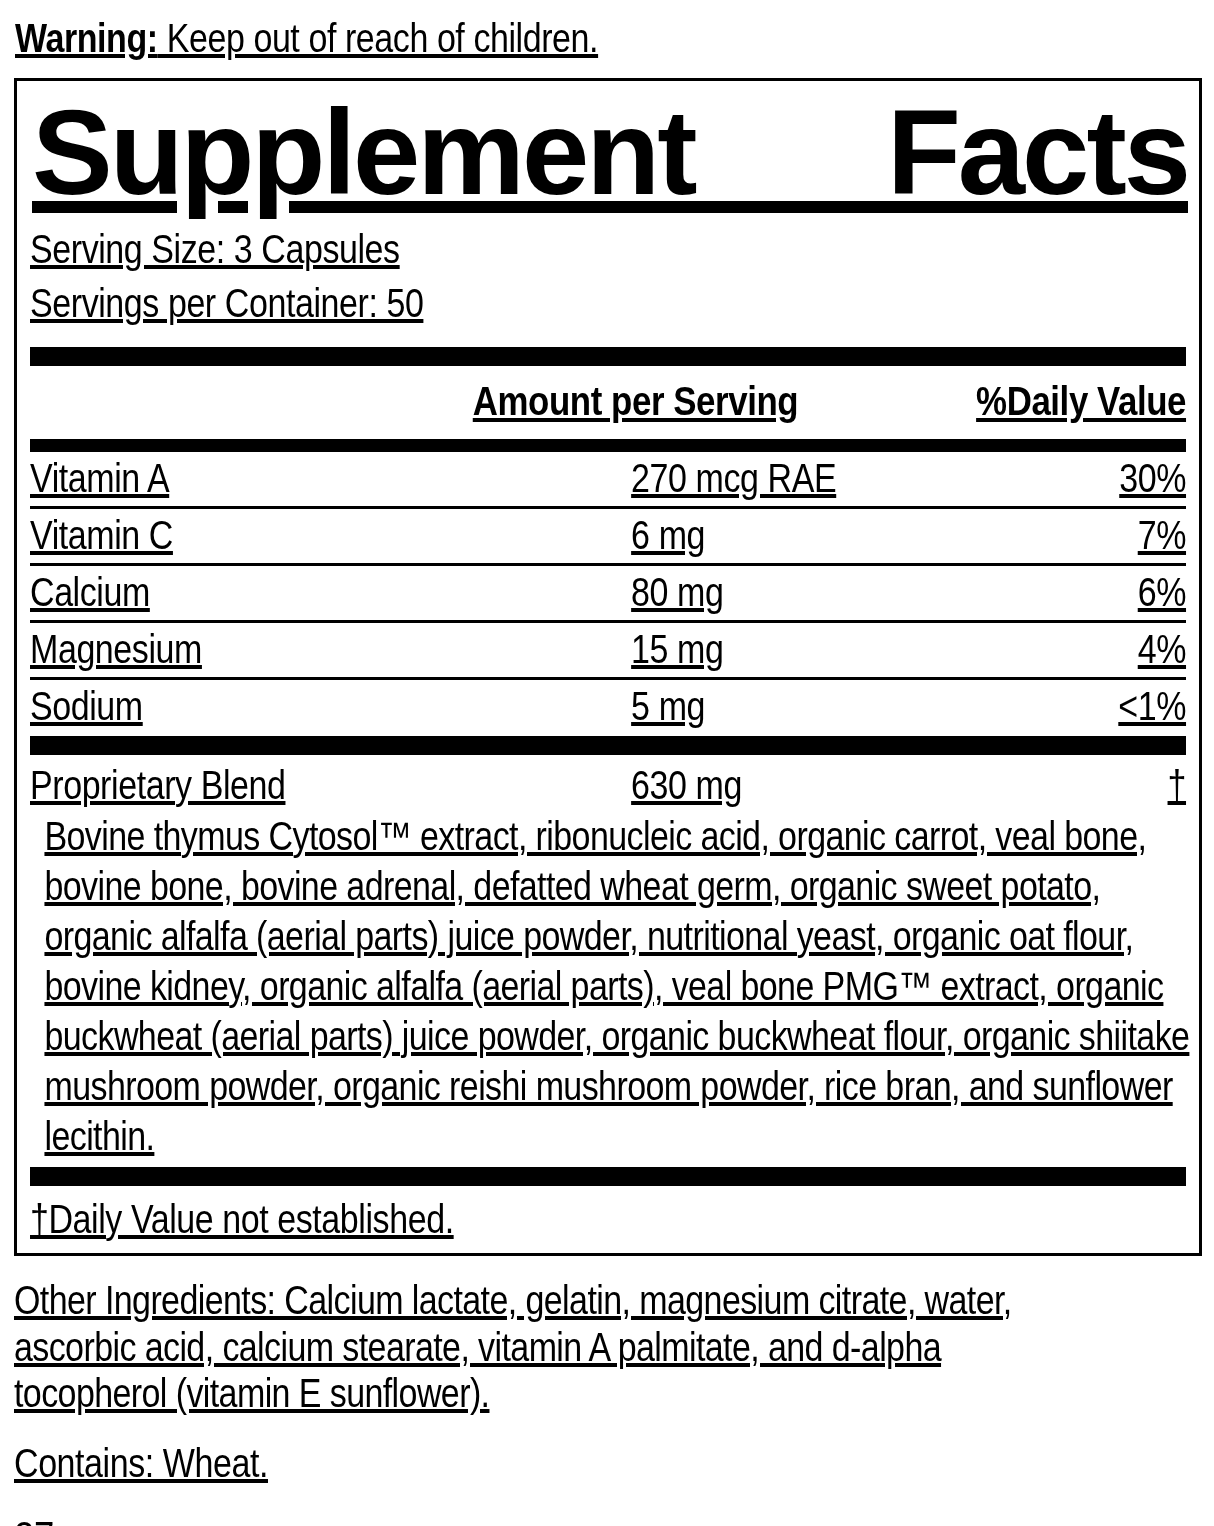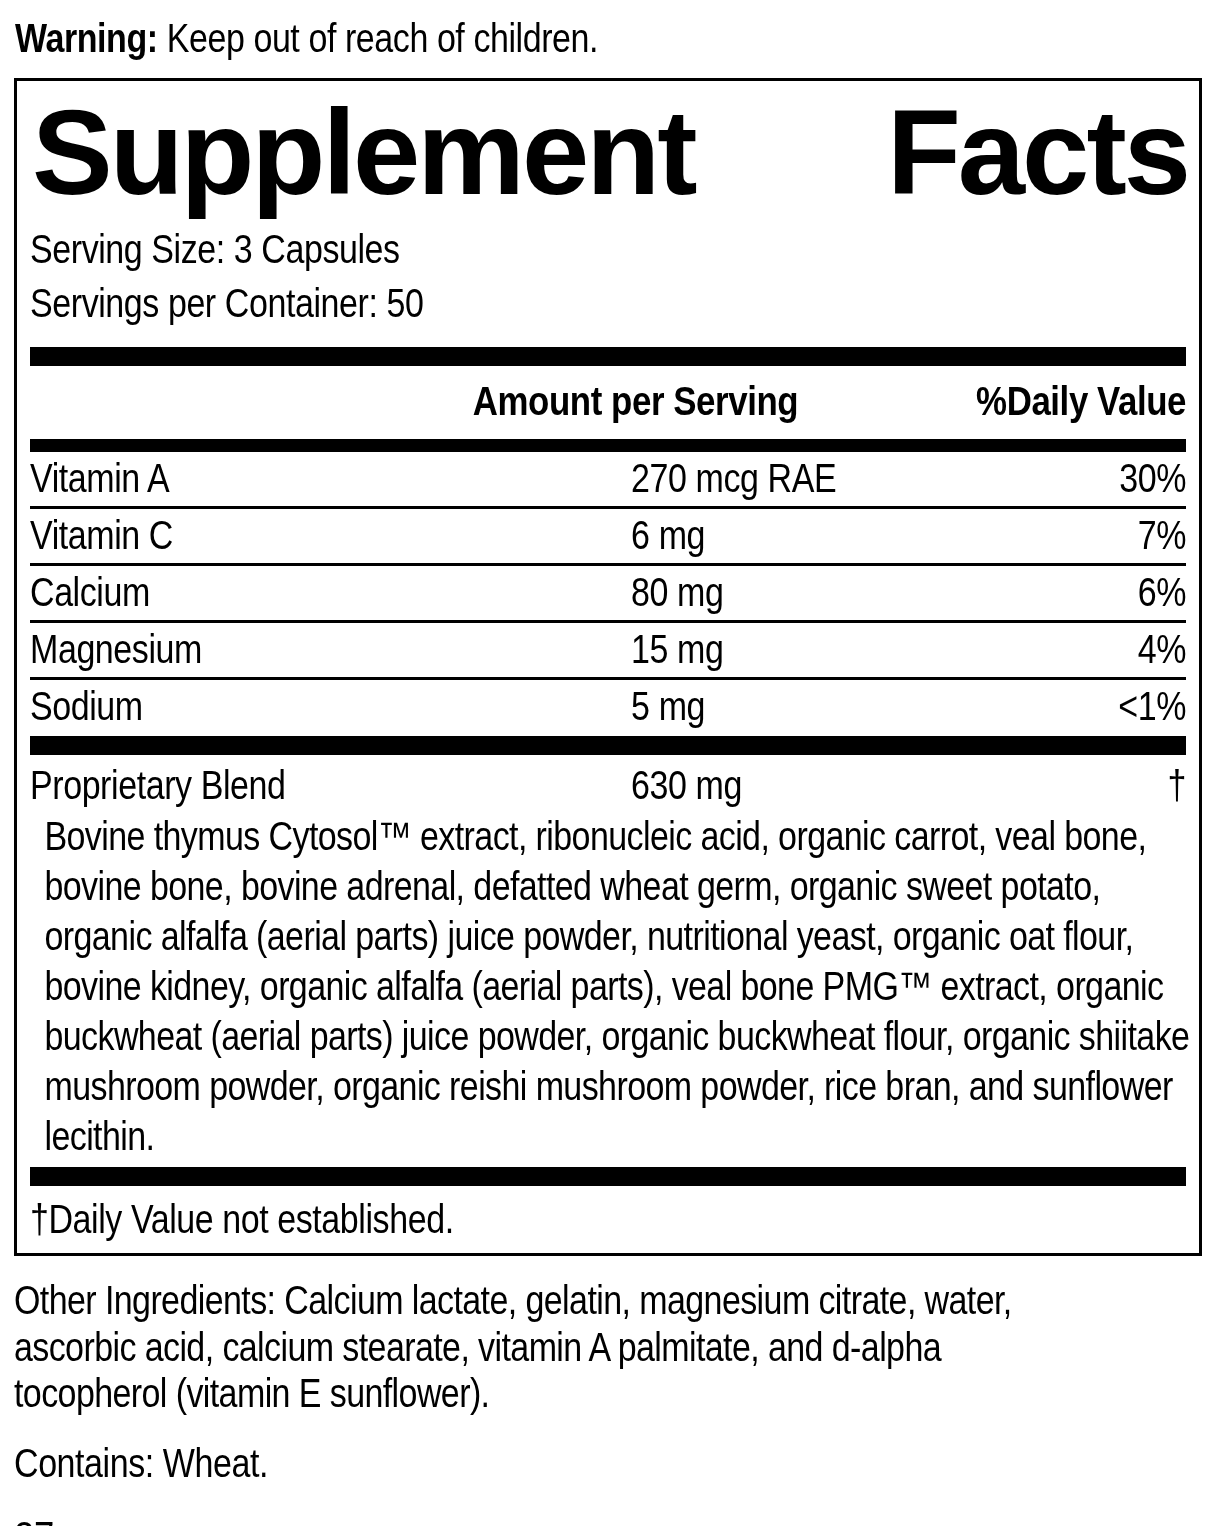--- a/index.html
+++ b/index.html
@@ -10,20 +10,21 @@
     color: #000000;
     font-family: "Liberation Sans", sans-serif;
     overflow: hidden;
     -webkit-font-smoothing: antialiased;
   }
   .page {
     box-sizing: border-box;
     width: 1106px;
     height: 1526px;
     padding: 12px 12px 0 14px;
+    text-decoration: underline;
   }
   
   .cond {
     width: 117.65%;
     transform: scaleX(0.85);
     transform-origin: 0 0;
   }
   .warning-line {
     font-size: 40px;
     line-height: 1.2;

